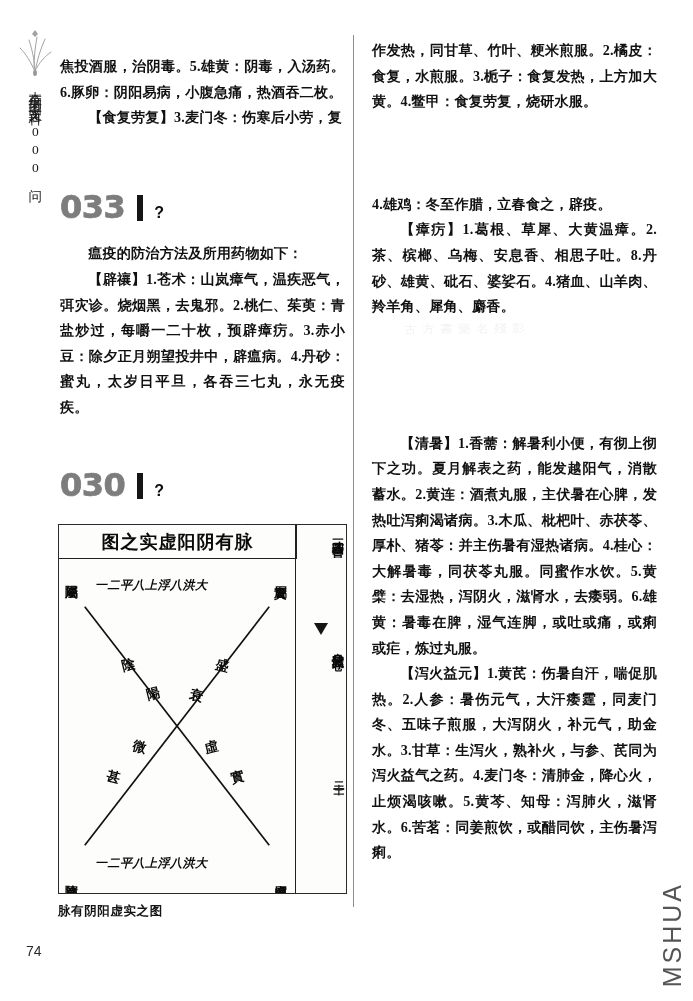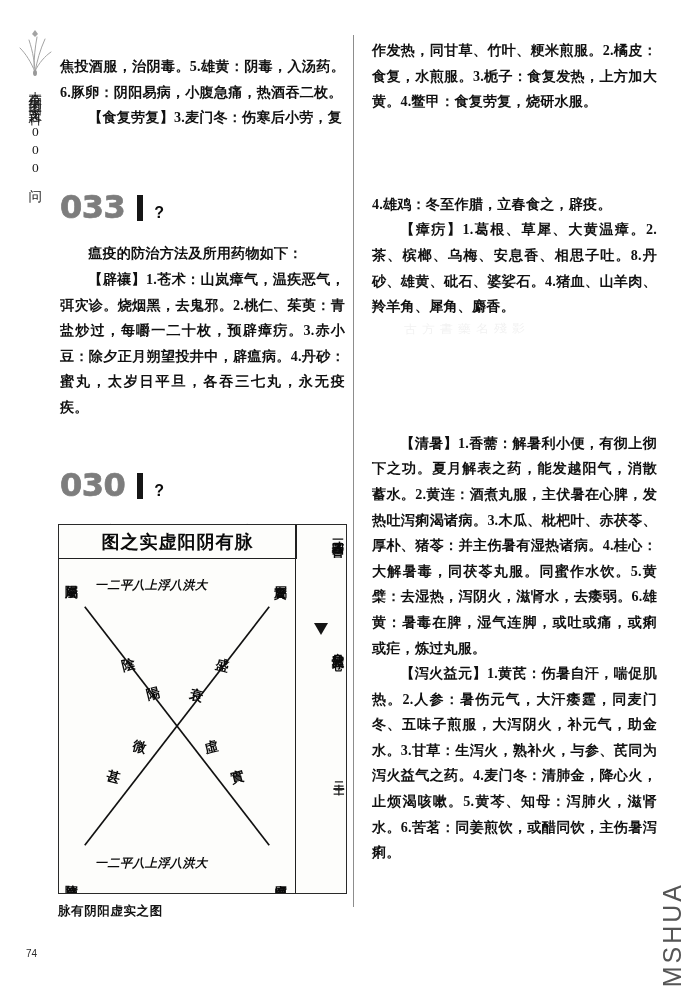--- a/index.html
+++ b/index.html
@@ -253,21 +253,21 @@
     white-space: nowrap;
     user-select: none;
   }
 
   
   .folio {
     position: absolute;
     left: 26px;
     bottom: 42px;
     font-family: "Liberation Sans", "DejaVu Sans", sans-serif;
-    font-size: 10px;
+    font-size: 14px;
     color: #2a2a2a;
   }
   .watermark {
     position: absolute;
     right: 6px;
     bottom: 14px;
     writing-mode: vertical-rl;
     transform: rotate(180deg);
     font-family: "Liberation Sans", "DejaVu Sans", sans-serif;
     font-size: 25px;

